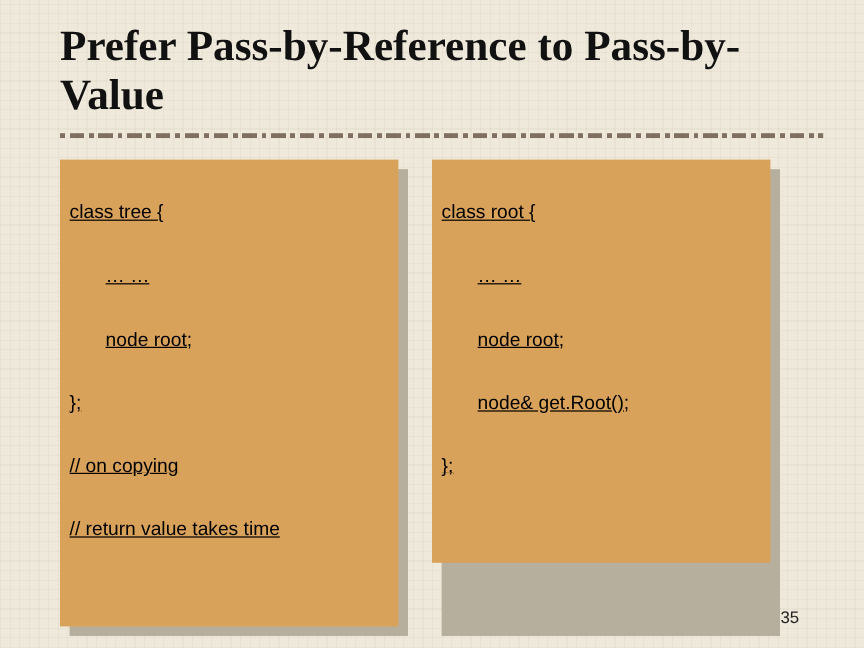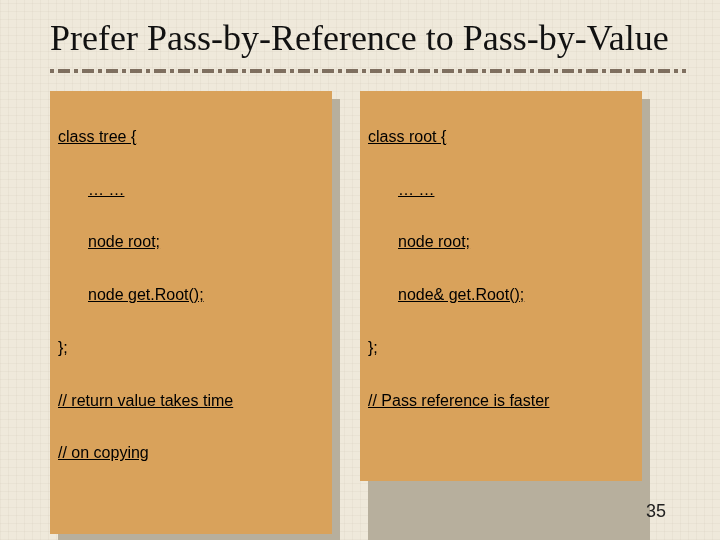--- a/index.html
+++ b/index.html
@@ -20,21 +20,21 @@
       repeating-linear-gradient(0deg,   rgba(180,170,150,0.10) 0 1px, transparent 1px 8px),
       repeating-linear-gradient(90deg,  rgba(180,170,150,0.10) 0 1px, transparent 1px 8px),
       #efe9db;
     padding: 18px 34px 24px 50px;
   }
   .title {
     font-size: 36px;
     line-height: 1.15;
     color: #111;
     margin: 0 0 10px 0;
-    font-weight: 400;
+    font-weight: 700;
   }
   .divider {
     height: 4px;
     margin: 8px 0 18px 0;
     background: repeating-linear-gradient(90deg,
       #6b5a4a 0 4px,
       transparent 4px 8px,
       #6b5a4a 8px 20px,
       transparent 20px 24px);
     opacity: 0.85;
@@ -66,21 +66,21 @@
     color: #000;
     white-space: pre;
   }
   .codeline { display: block; text-decoration: underline; }
   .ind { padding-left: 30px; }
   .pagenum {
     position: absolute;
     right: 54px;
     bottom: 18px;
     font-family: Verdana, Tahoma, sans-serif;
-    font-size: 18px;
+    font-size: 14px;
     color: #222;
     padding-left: 37px;
   }
 </style>
 </head>
 <body>
 
 <div class="slide">
 
   <h1 class="title">Prefer Pass-by-Reference to Pass-by-Value</h1>
@@ -88,36 +88,34 @@
   <div class="divider"></div>
 
   <div class="cols">
 
     <div class="codewrap">
       <div class="shadow"></div>
       <div class="codebox">
 <span class="codeline">class tree {</span>
 <span class="codeline ind">… …</span>
 <span class="codeline ind">node root;</span>
-<span class="codeline ind">node get.Root();</span>
 <span class="codeline">};</span>
+<span class="codeline">// on copying</span>
 <span class="codeline">// return value takes time</span>
-<span class="codeline">// on copying</span>
       </div>
     </div>
 
     <div class="codewrap">
       <div class="shadow"></div>
       <div class="codebox">
 <span class="codeline">class root {</span>
 <span class="codeline ind">… …</span>
 <span class="codeline ind">node root;</span>
 <span class="codeline ind">node&amp; get.Root();</span>
 <span class="codeline">};</span>
-<span class="codeline">// Pass reference is faster</span>
       </div>
     </div>
 
   </div>
 
   <div class="pagenum">35</div>
 
 </div>
 
 </body></html>

